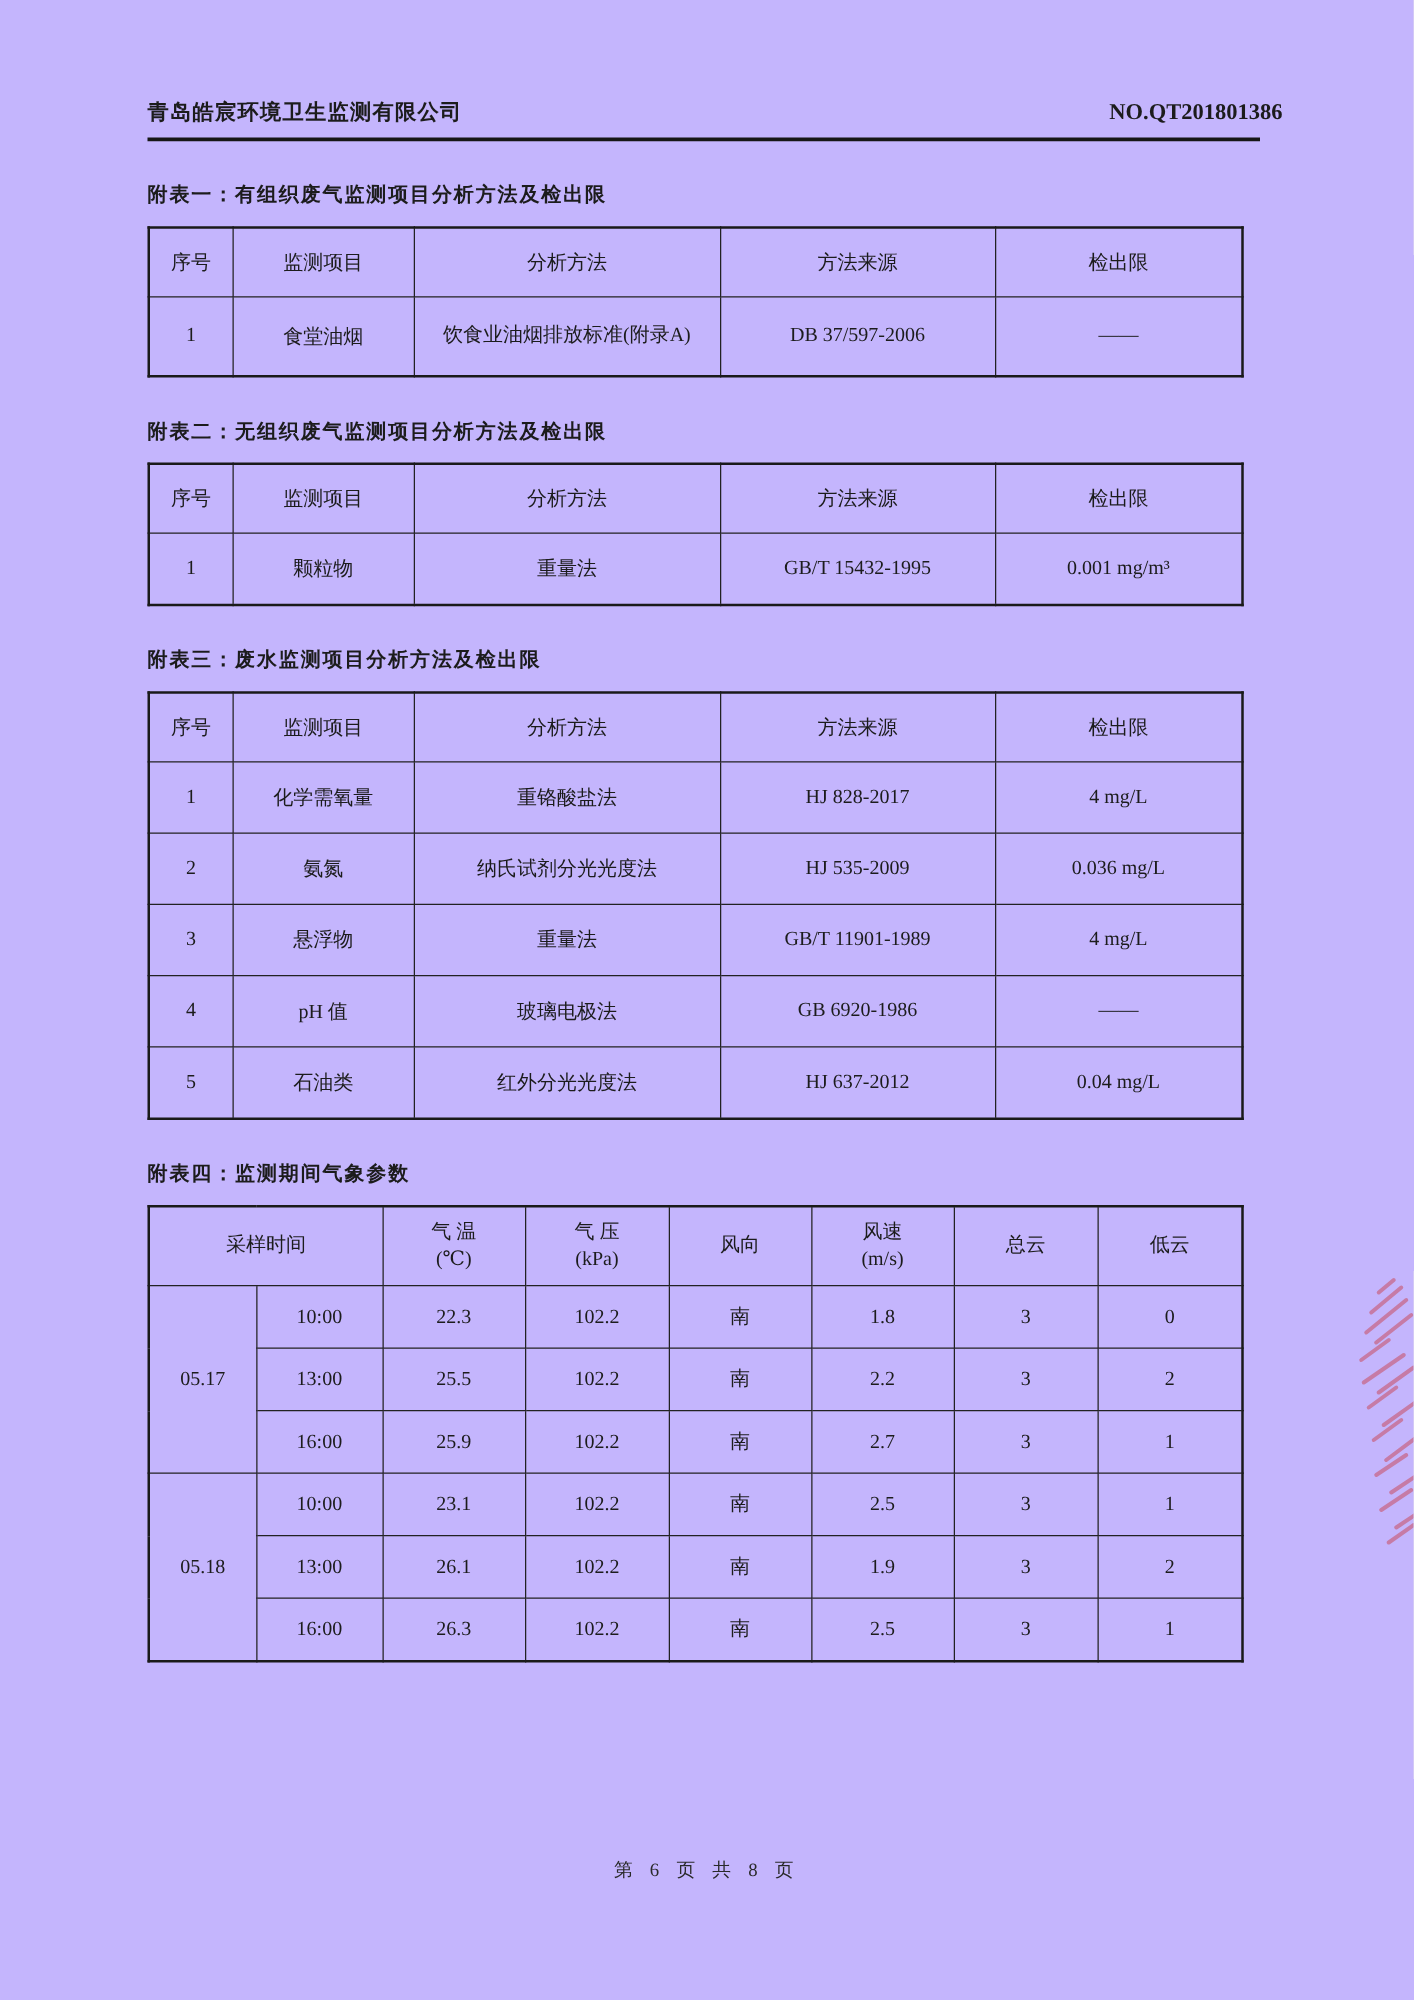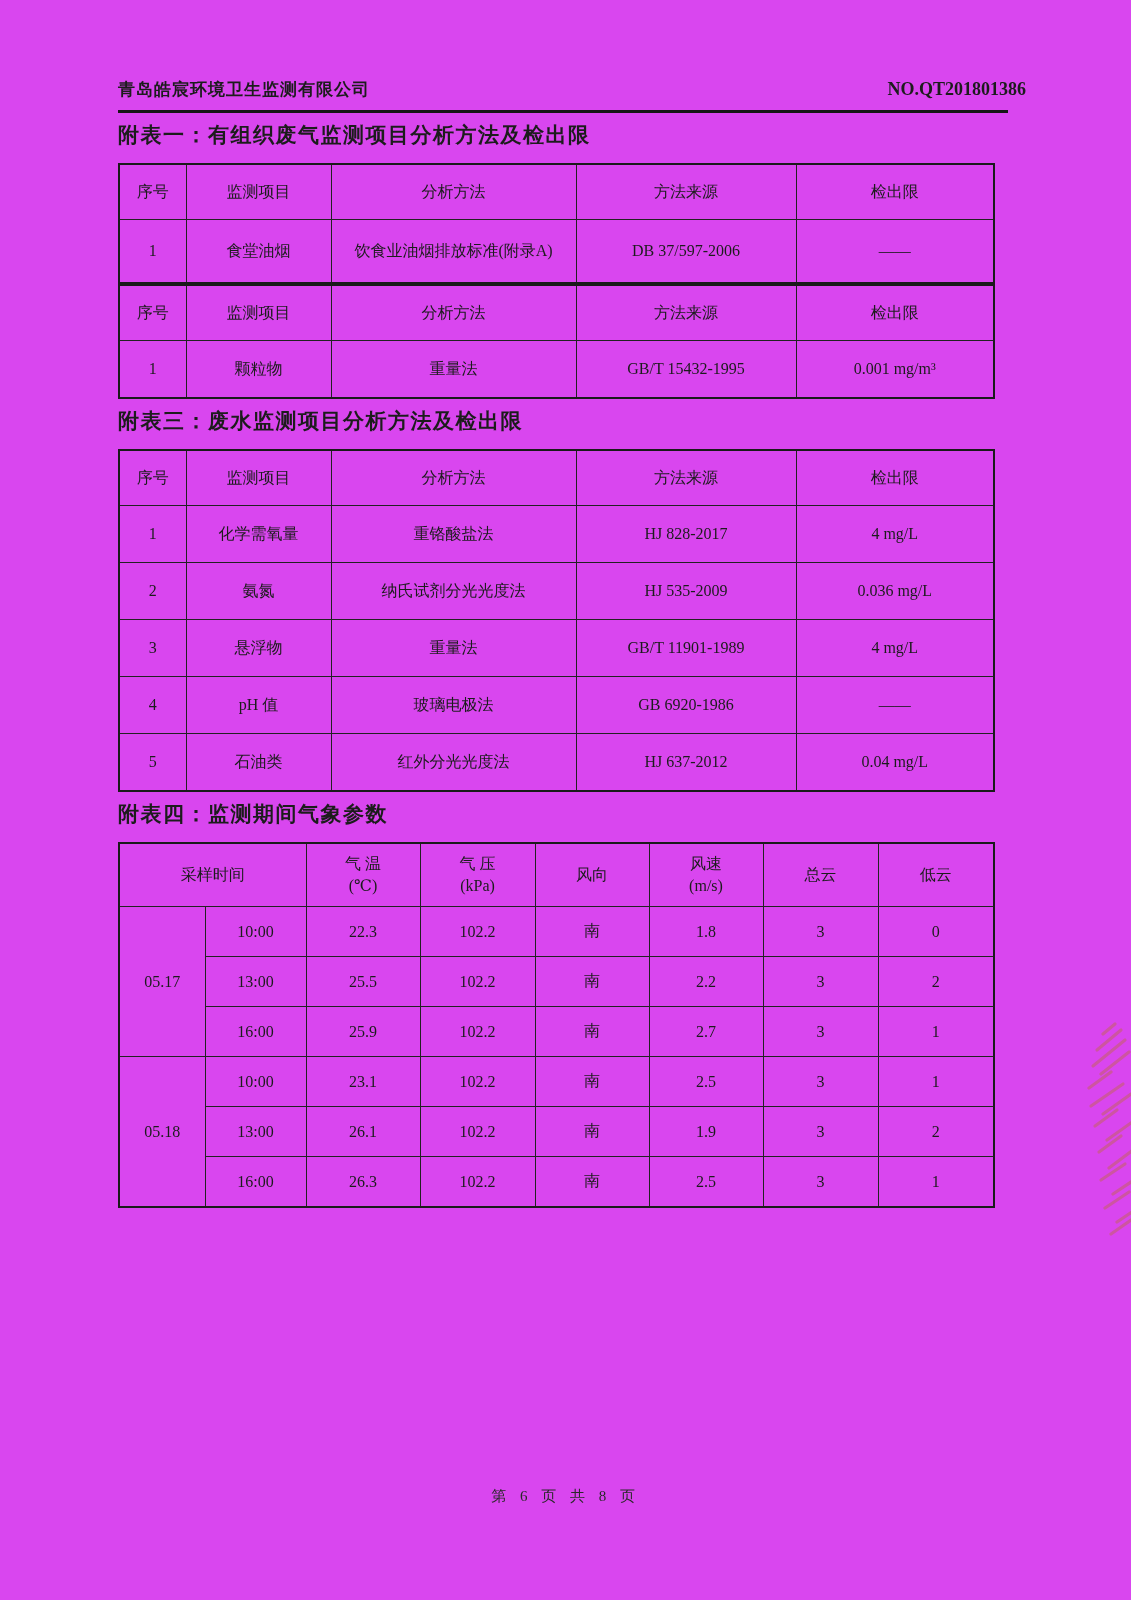--- a/index.html
+++ b/index.html
@@ -1,32 +1,32 @@
 <!DOCTYPE html>
 <html lang="zh"><head>
 <meta charset="utf-8">
 <style>
   html,body { margin:0; padding:0; background:#e8e8ea; }
   .page {
     position:relative;
     width:1131px; height:1600px;
     margin:0 auto;
-    background:#d946ef;
+    background:#c4b5fd;
     font-family:"Liberation Serif","DejaVu Serif",serif;
     color:#1c1c1c;
     overflow:hidden;
   }
   .content { position:absolute; left:118px; top:78px; width:890px; }
 
   .doc-header { display:flex; justify-content:space-between; align-items:baseline; }
   .company { font-size:17px; font-weight:bold; letter-spacing:1px; }
   .report-no { font-size:18px; font-weight:bold; margin-right:-18px; }
   .header-rule { height:3px; background:#161616; margin-top:9px; }
 
-  .section-title { font-size:21px; font-weight:bold; letter-spacing:1.5px; margin:8px 0 14px 0; }
+  .section-title { font-size:16px; font-weight:bold; letter-spacing:1.5px; margin:33px 0 14px 0; }
 
   table { border-collapse:collapse; table-layout:fixed; width:875px; background:transparent; }
   td, th { border:1.5px solid #222; text-align:center; vertical-align:middle;
            font-size:16px; font-weight:normal; padding:2px 4px; overflow:hidden; }
   table.bordered { border:2.2px solid #1a1a1a; }
   .t-std th { height:50px; }
   .t-std td { height:52px; }
   .t1 td { height:58px; }
   .method-wrap { padding:2px 14px; line-height:1.5; }
 
@@ -77,20 +77,21 @@
       <tr>
         <td>1</td>
         <td>食堂油烟</td>
         <td class="method-wrap">饮食业油烟排放标准(附录A)</td>
         <td>DB 37/597-2006</td>
         <td>——</td>
       </tr>
     </tbody>
       </table>
 
+    <div class="section-title">附表二：无组织废气监测项目分析方法及检出限</div>
     <table class="bordered t-std">
       <colgroup>
           <col style="width:67px">
           <col style="width:145px">
           <col style="width:245px">
           <col style="width:220px">
           <col style="width:198px">
         </colgroup>
       <tbody>
           <tr>

